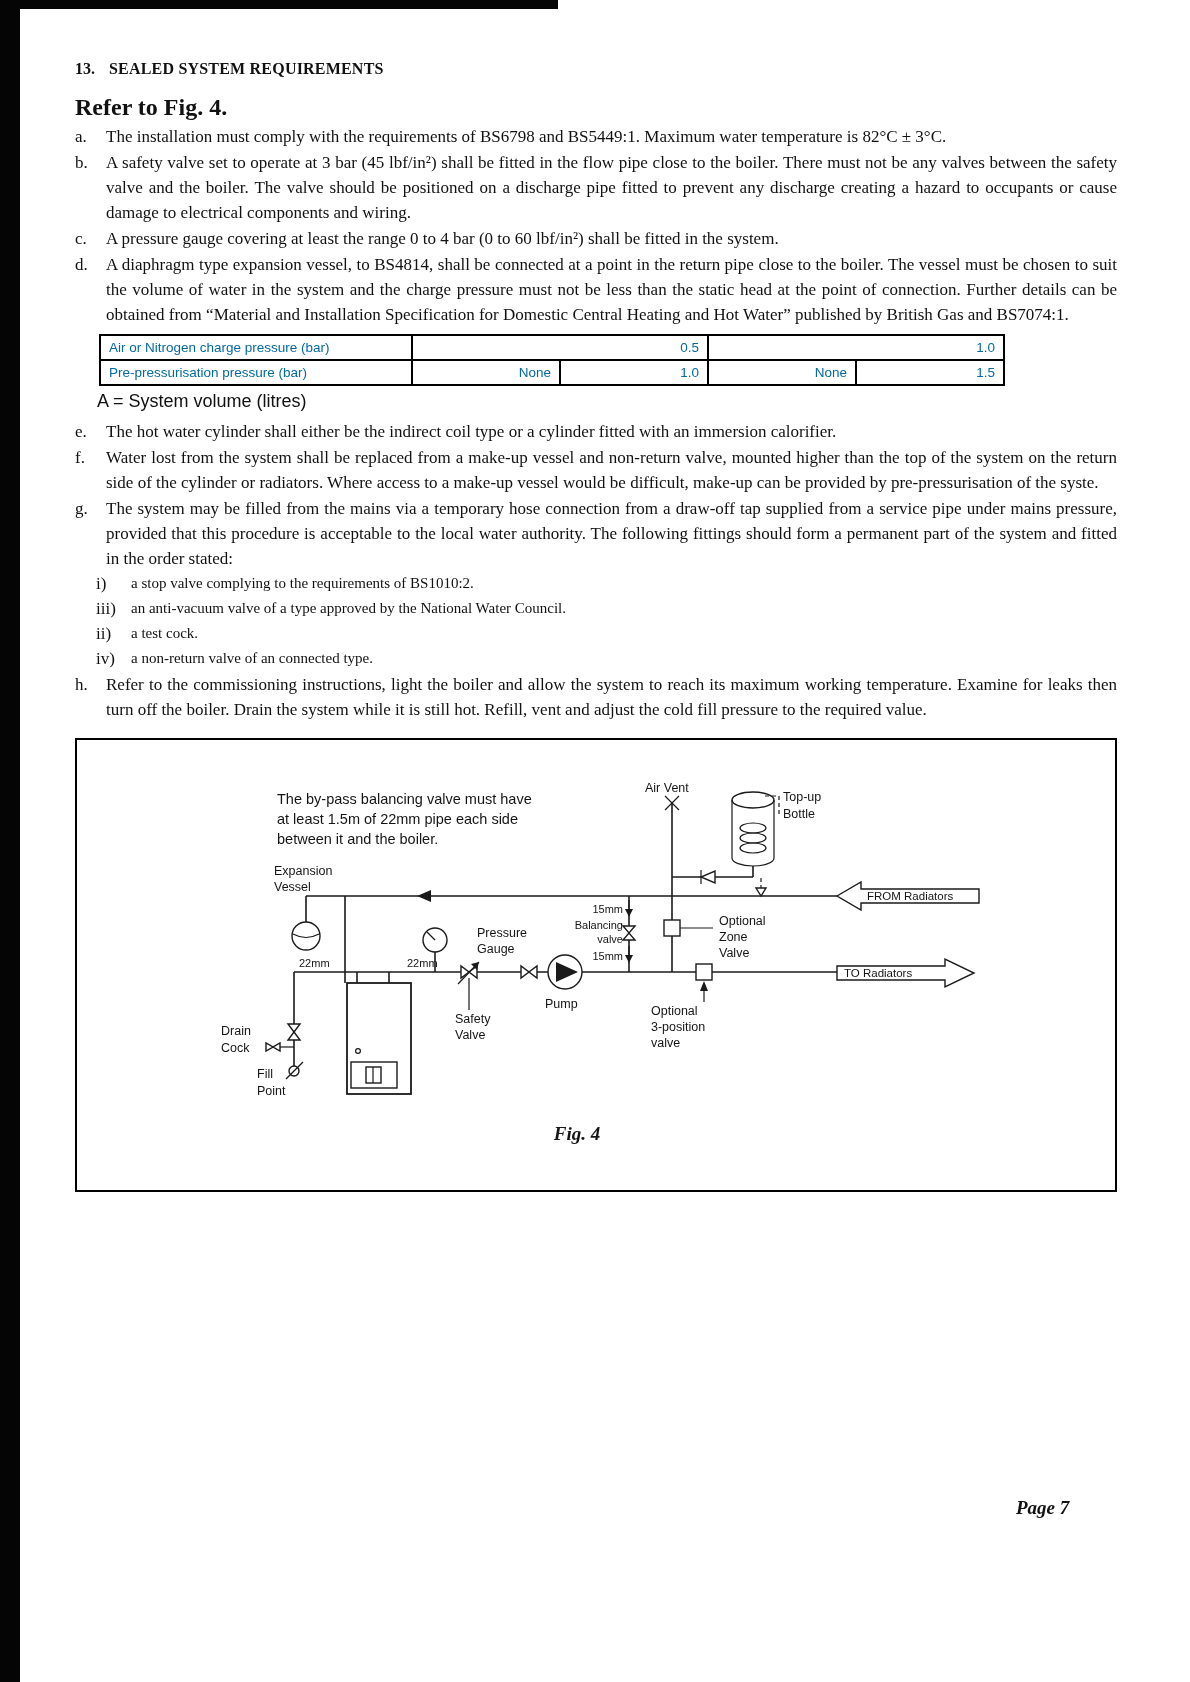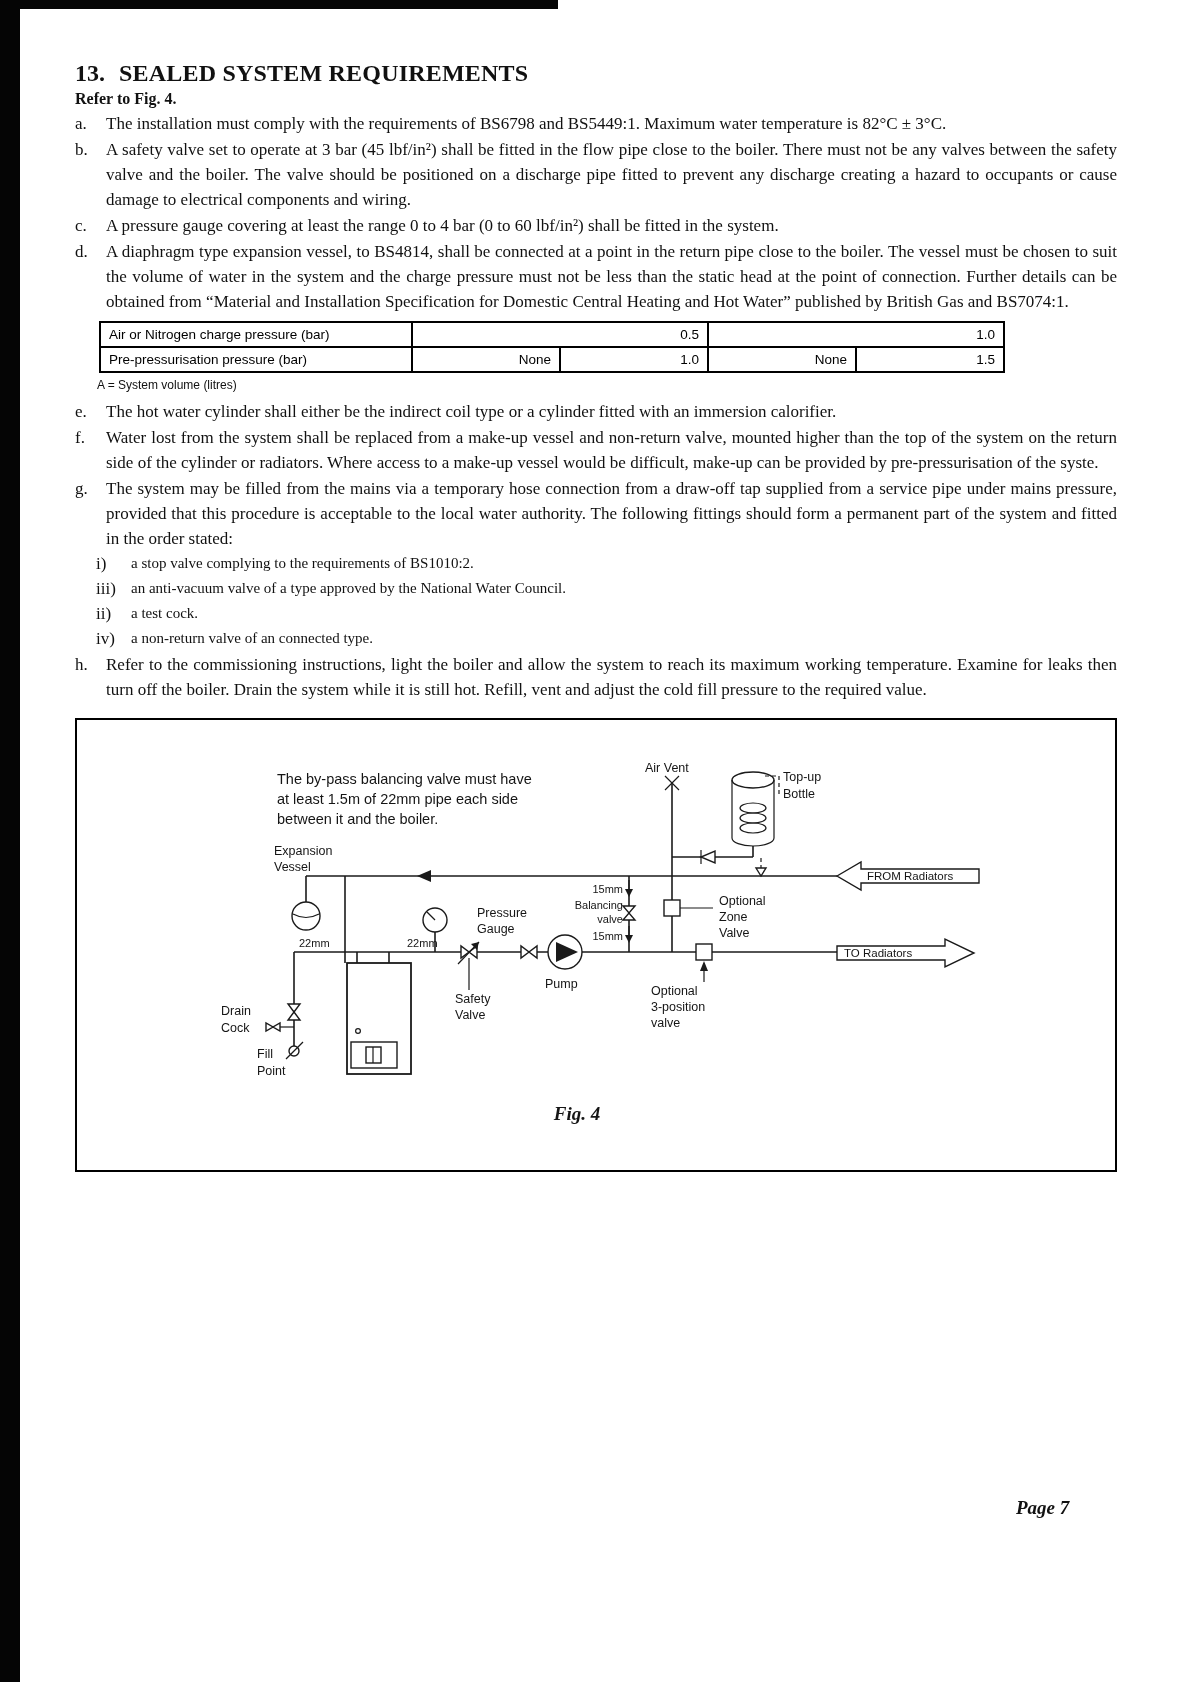--- a/index.html
+++ b/index.html
@@ -5,41 +5,41 @@
   html,body { margin:0; padding:0; background:#ffffff; }
   .page {
     position:relative; width:1190px; height:1682px; background:#ffffff;
     font-family:"Liberation Serif", serif; color:#111; overflow:hidden;
   }
   .scan-left { position:absolute; left:0; top:0; width:20px; height:1682px; background:#050505; }
   .scan-top  { position:absolute; left:0; top:0; width:558px; height:9px; background:#050505; }
 
   .content { position:absolute; left:75px; top:60px; width:1042px; }
 
-  .heading { font-size:24px; font-weight:bold; margin-bottom:3px; }
+  .heading { font-size:16px; font-weight:bold; margin-bottom:16px; }
   .heading .h-title { margin-left:14px; letter-spacing:0.2px; }
-  .subheading { font-size:16px; font-weight:bold; margin-bottom:3px; }
+  .subheading { font-size:24px; font-weight:bold; margin-bottom:3px; }
 
   .li { display:flex; align-items:flex-start; margin:1px 0; }
   .li-letter { flex:0 0 31px; font-size:17px; line-height:25px; }
   .li-text { flex:1; font-size:17px; line-height:25px; text-align:justify; }
   .d-sub { display:block; }
 
   .sub-li { display:flex; margin-left:-10px; }
   .sub-marker { flex:0 0 35px; font-size:17px; line-height:25px; }
   .sub-text { flex:1; font-size:15px; line-height:25px; }
 
   table.sizing-table {
     margin:7px 0 0 24px; border-collapse:collapse; table-layout:fixed; width:906px;
-    font-family:"Liberation Sans", sans-serif; font-size:13.5px; color:#000000;
+    font-family:"Liberation Sans", sans-serif; font-size:13.5px; color:#0369a1;
   }
   table.sizing-table td { border:2px solid #000; padding:2px 8px; height:19px; }
   td.t-label { text-align:left; padding-left:10px; }
   td.t-val { text-align:right; }
-  .table-note { margin:5px 0 7px 22px; font-family:"Liberation Sans", sans-serif; font-size:12px; }
+  .table-note { margin:5px 0 7px 22px; font-family:"Liberation Sans", sans-serif; font-size:18px; }
 
   .figure { margin-top:16px; border:2.5px solid #000; height:450px; position:relative; background:#fff; }
   .figure svg { display:block; width:1037px; height:450px; }
 
   .page-number { position:absolute; left:1016px; top:1497px; font-size:19px; font-weight:bold; font-style:italic; }
 
   
   .pipe { stroke:#1a1a1a; stroke-width:1.6; fill:none; }
   .thin { stroke:#1a1a1a; stroke-width:1.2; fill:none; }
   .sym  { stroke:#1a1a1a; stroke-width:1.4; fill:#ffffff; }

